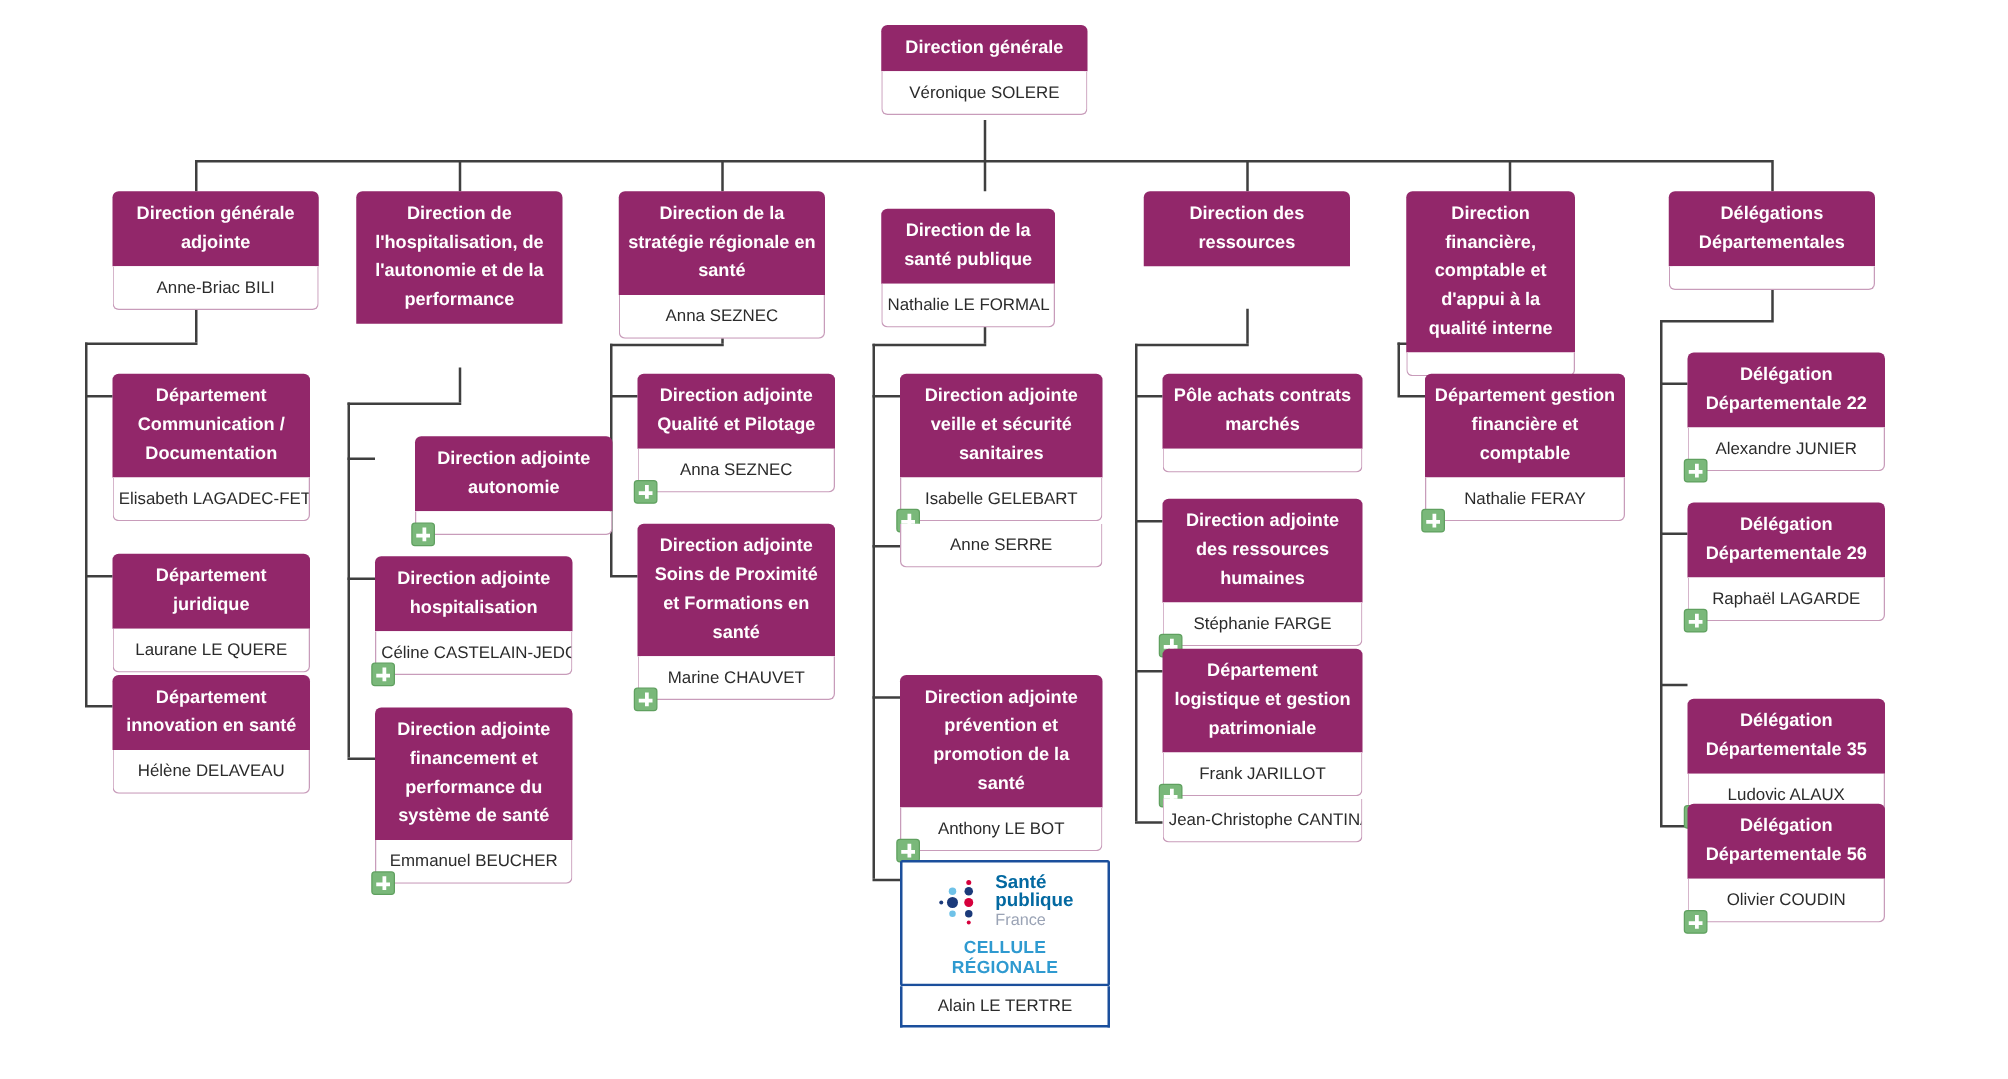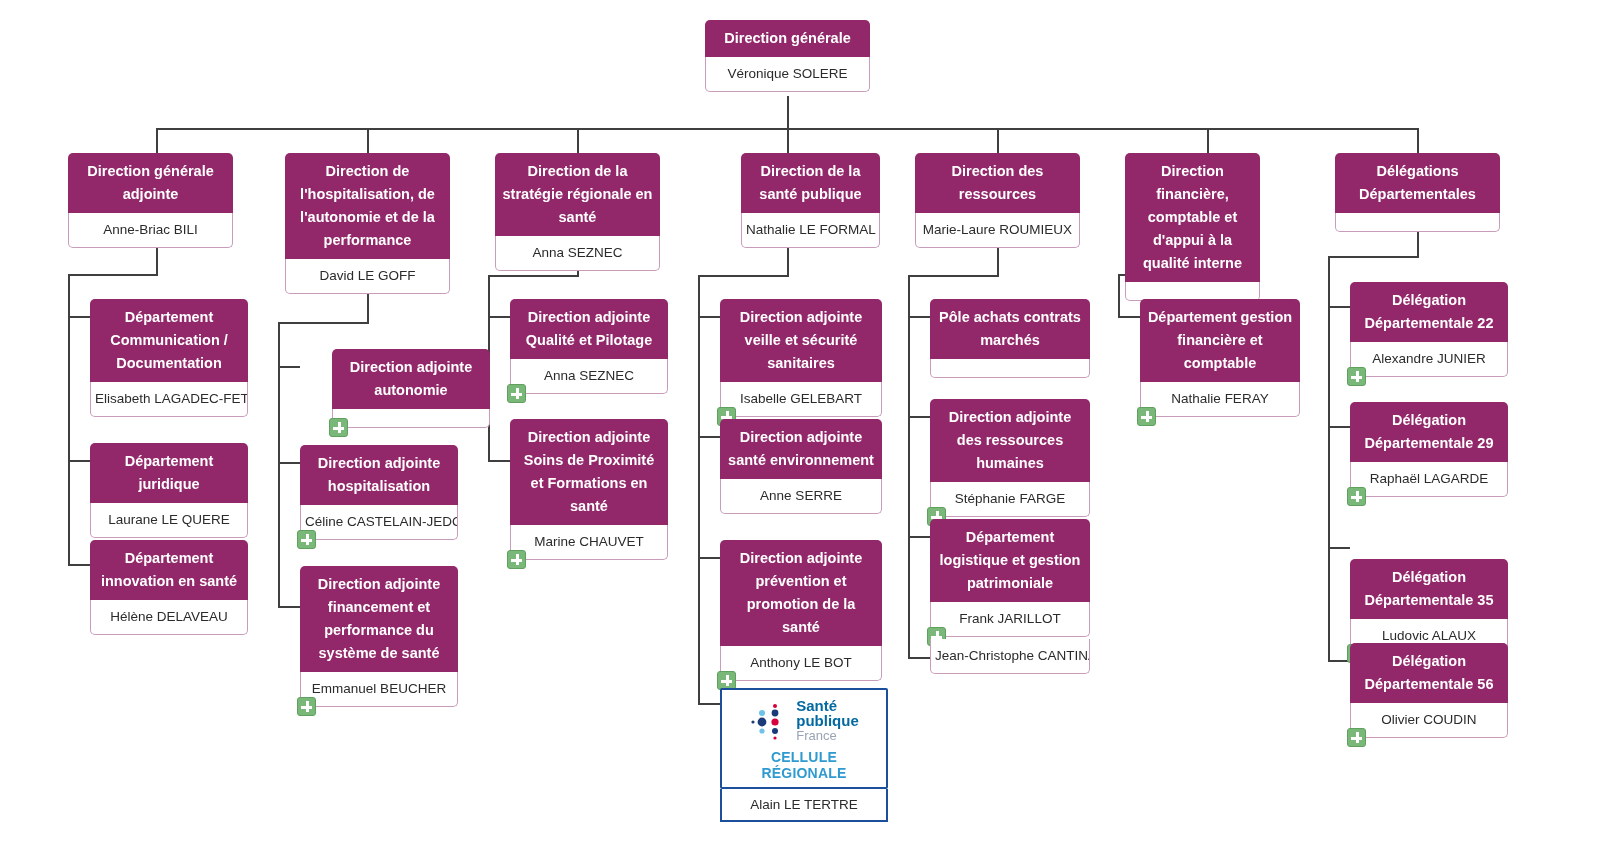--- a/index.html
+++ b/index.html
@@ -161,43 +161,41 @@
   <div class="ln h" style="left:1328px;top:306px;width:22px;"></div>
   <div class="ln h" style="left:1328px;top:426px;width:22px;"></div>
   <div class="ln h" style="left:1328px;top:547px;width:22px;"></div>
   <div class="ln h" style="left:1328px;top:660px;width:22px;"></div>
 
   <div class="node" style="left:705px;top:20px;width:165px;">
     <div class="head">Direction générale</div>
     <div class="name">Véronique SOLERE</div>
   </div>
 
-  <div class="node" style="left:68px;top:153px;width:165px;">
+  <div class="node" style="left:90px;top:153px;width:165px;">
     <div class="head">Direction générale adjointe</div>
     <div class="name">Anne-Briac BILI</div>
   </div>
 
   <div class="node" style="left:285px;top:153px;width:165px;">
     <div class="head">Direction de l'hospitalisation, de l'autonomie et de la performance</div>
-    <div class="name">David LE GOFF</div>
   </div>
 
   <div class="node" style="left:495px;top:153px;width:165px;">
     <div class="head">Direction de la stratégie régionale en santé</div>
     <div class="name">Anna SEZNEC</div>
   </div>
 
-  <div class="node" style="left:705px;top:153px;width:139px;margin-left:36px;">
+  <div class="node" style="left:705px;top:167px;width:139px;">
     <div class="head">Direction de la santé publique</div>
     <div class="name">Nathalie LE FORMAL</div>
   </div>
 
   <div class="node" style="left:915px;top:153px;width:165px;">
     <div class="head">Direction des ressources</div>
-    <div class="name">Marie-Laure ROUMIEUX</div>
   </div>
 
   <div class="node" style="left:1125px;top:153px;width:135px;">
     <div class="head">Direction financière, comptable et d'appui à la qualité interne</div>
     <div class="name empty"></div>
   </div>
 
   <div class="node" style="left:1335px;top:153px;width:165px;">
     <div class="head">Délégations Départementales</div>
     <div class="name empty"></div>
@@ -244,21 +242,20 @@
     <div class="head">Direction adjointe Soins de Proximité et Formations en santé</div>
     <div class="name">Marine CHAUVET<span class="plus"></span></div>
   </div>
 
   <div class="node" style="left:720px;top:299px;width:162px;">
     <div class="head">Direction adjointe veille et sécurité sanitaires</div>
     <div class="name">Isabelle GELEBART<span class="plus"></span></div>
   </div>
 
   <div class="node" style="left:720px;top:419px;width:162px;">
-    <div class="head">Direction adjointe santé environnement</div>
     <div class="name">Anne SERRE</div>
   </div>
 
   <div class="node" style="left:720px;top:540px;width:162px;">
     <div class="head">Direction adjointe prévention et promotion de la santé</div>
     <div class="name">Anthony LE BOT<span class="plus"></span></div>
   </div>
 
   <div class="spf" style="left:720px;top:688px;width:168px;">
     <div class="logobox">

